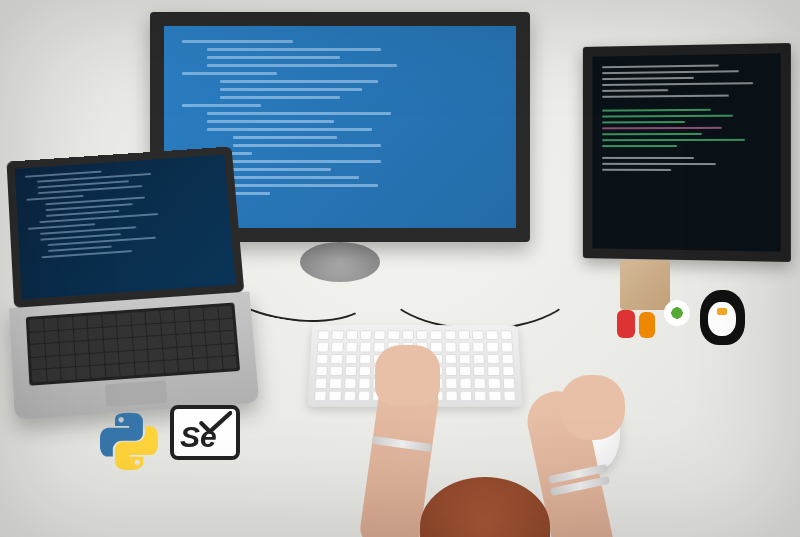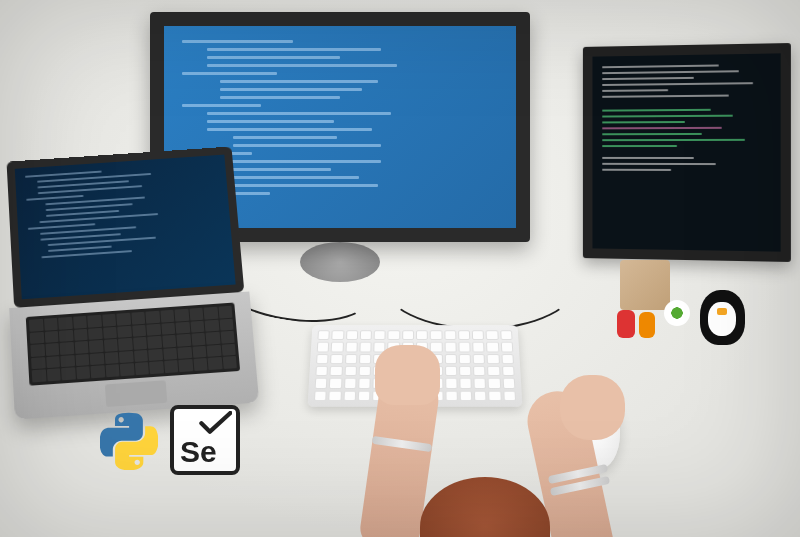--- a/index.html
+++ b/index.html
@@ -230,28 +230,29 @@
 
   
   .python-logo {
     position: absolute;
     left: 100px; top: 412px;
     width: 58px; height: 58px;
   }
   .selenium-logo {
     position: absolute;
     left: 170px; top: 405px;
-    width: 70px; height: 70px;
+    width: 70px; height: 55px;
     border: 4px solid #222;
     border-radius: 8px;
     background: #fff;
     display: flex;
     align-items: flex-end;
     justify-content: flex-start;
     padding: 4px 6px;
+    font-style: italic;
   }
   .selenium-logo .se {
     font-size: 30px;
     font-weight: bold;
     color: #222;
     line-height: 1;
   }
   .selenium-logo svg.check {
     position: absolute;
     right: 4px; top: 2px;

